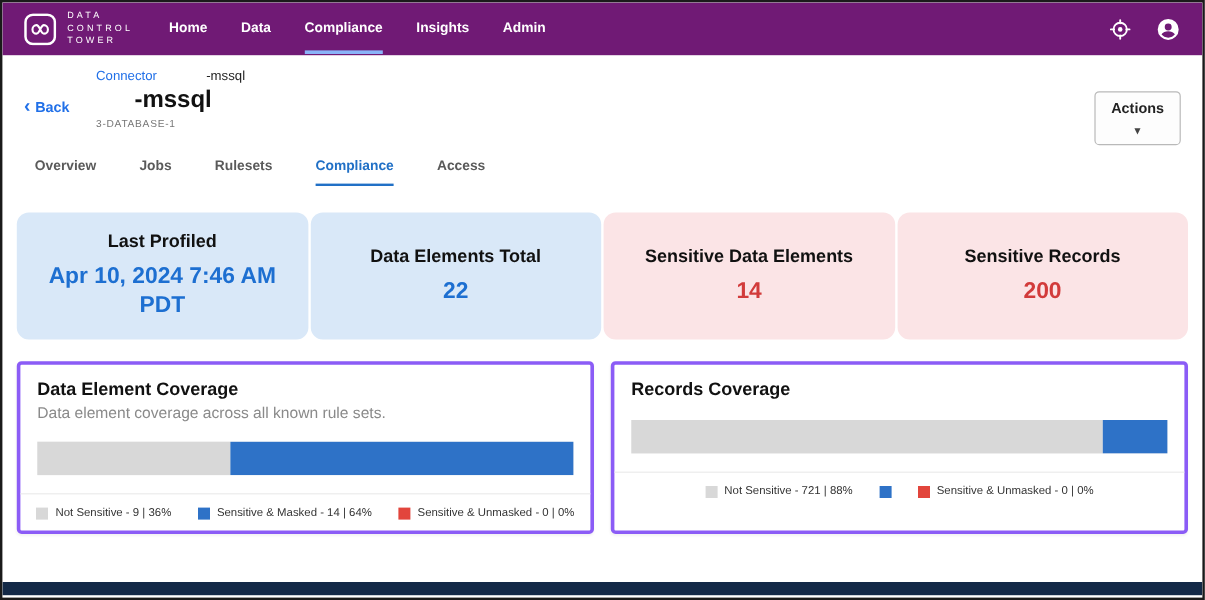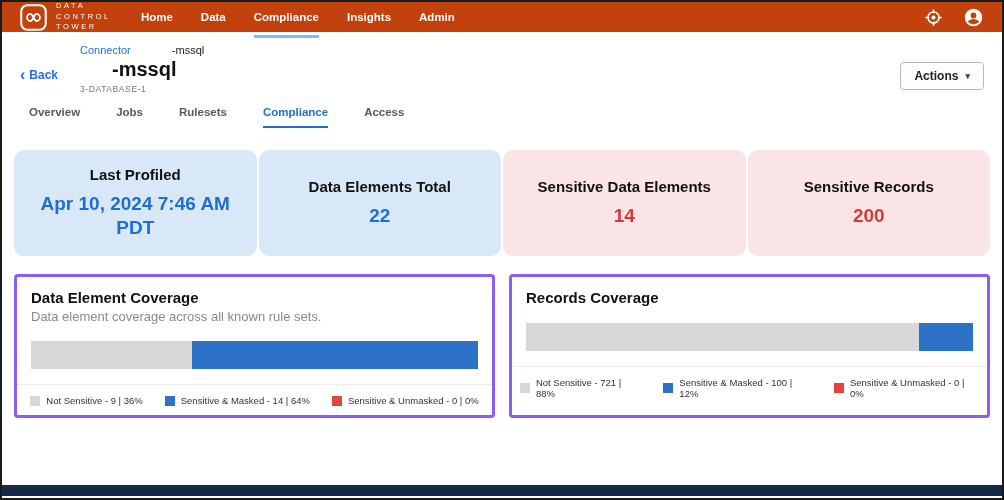--- a/index.html
+++ b/index.html
@@ -1,39 +1,39 @@
 <!DOCTYPE html>
 <html><head>
 <meta charset="utf-8">
 <style>
   * { box-sizing: border-box; margin: 0; padding: 0; }
   body { font-family: "Liberation Sans", sans-serif; background: #fff; }
   .screen { position: relative; width: 1004px; height: 500px; border: 2px solid #1a1a1a; background: #fff; overflow: hidden; }
 
   
-  .topbar { height: 30px; background: #c2410c; display: flex; align-items: center; padding: 0 18px; color: #fff; }
+  .topbar { height: 44px; background: #701a75; display: flex; align-items: center; padding: 0 18px; color: #fff; }
   .brand { display: flex; align-items: center; gap: 9px; cursor: pointer; }
   .brand-text { font-size: 7.5px; letter-spacing: 2.6px; line-height: 1.45; font-weight: 500; color: #fff; }
   .topnav { display: flex; gap: 28px; margin-left: 30px; }
   .nav-item { font-size: 11.5px; font-weight: 700; color: #fff; text-decoration: none; padding: 15px 0 12px; border-bottom: 3px solid transparent; cursor: pointer; }
   .nav-item.active { border-bottom-color: #8AB4F8; }
   .top-icons { margin-left: auto; display: flex; align-items: center; gap: 20px; }
   .top-icons .icon { display: inline-flex; cursor: pointer; }
 
   
   .page-head { display: flex; align-items: flex-start; padding: 12px 18px 0 18px; }
   .back { display: flex; align-items: center; gap: 4px; color: #2170E8; font-size: 12px; font-weight: 600; margin-top: 24px; text-decoration: none; cursor: pointer; }
   .back .chev { font-size: 16px; line-height: 10px; }
   .title-block { margin-left: 22px; }
   .crumb { font-size: 11px; }
   .crumb a { color: #2170E8; text-decoration: none; cursor: pointer; }
   .crumb .crumb-name { color: #222; margin-left: 38px; }
   .title-block h1 { font-size: 20px; font-weight: 700; color: #111; margin: 2px 0 3px 32px; }
   .subtitle { font-size: 8.5px; color: #767676; letter-spacing: 0.6px; }
-  .actions-btn { margin-left: auto; margin-top: 18px; display: inline-flex; align-items: center; gap: 7px; background: #fdfdfd; border: 1px solid #b9b9b9; border-radius: 4px; padding: 6px 13px; font-size: 12px; font-weight: 600; color: #222; font-family: inherit; cursor: pointer; }
+  .actions-btn { margin-left: auto; margin-top: 18px; display: inline-flex; align-items: center; gap: 7px; background: #fdfdfd; border: 1px solid #b9b9b9; border-radius: 4px; padding: 6px 13px; font-size: 12px; font-weight: 600; color: #222; font-family: inherit; cursor: pointer; flex-direction: column; }
   .actions-btn .caret { font-size: 9px; color: #444; }
 
   
   .tabs { display: flex; gap: 36px; padding: 12px 0 0 27px; }
   .tab { font-size: 11.5px; font-weight: 600; color: #5a5a5a; padding-bottom: 8px; border-bottom: 2.5px solid transparent; cursor: pointer; }
   .tab.active { color: #2170C6; border-bottom-color: #2170C6; }
 
   
   .cards { display: flex; gap: 2px; margin: 22px 12px 0; }
   .card { flex: 1; height: 106px; border-radius: 10px; display: flex; flex-direction: column; align-items: center; justify-content: center; gap: 9px; padding: 0 12px; }
@@ -182,21 +182,20 @@
         <div class="seg" style="width: 12%; background-color: rgb(46, 114, 199);"></div>
         <div class="seg" style="width: 0%; background-color: rgb(226, 69, 60);"></div>
       </div>
       <div class="legend">
         <div class="legend-item">
           <span class="sq" style="background-color: rgb(216, 216, 216);"></span>
           <span>Not Sensitive - 721 | 88%</span>
         </div>
         <div class="legend-item">
           <span class="sq" style="background-color: rgb(46, 114, 199);"></span>
-          <span>Sensitive &amp; Masked - 100 | 12%</span>
         </div>
         <div class="legend-item">
           <span class="sq" style="background-color: rgb(226, 69, 60);"></span>
           <span>Sensitive &amp; Unmasked - 0 | 0%</span>
         </div>
       </div>
     </div>
 
   </div>
 

